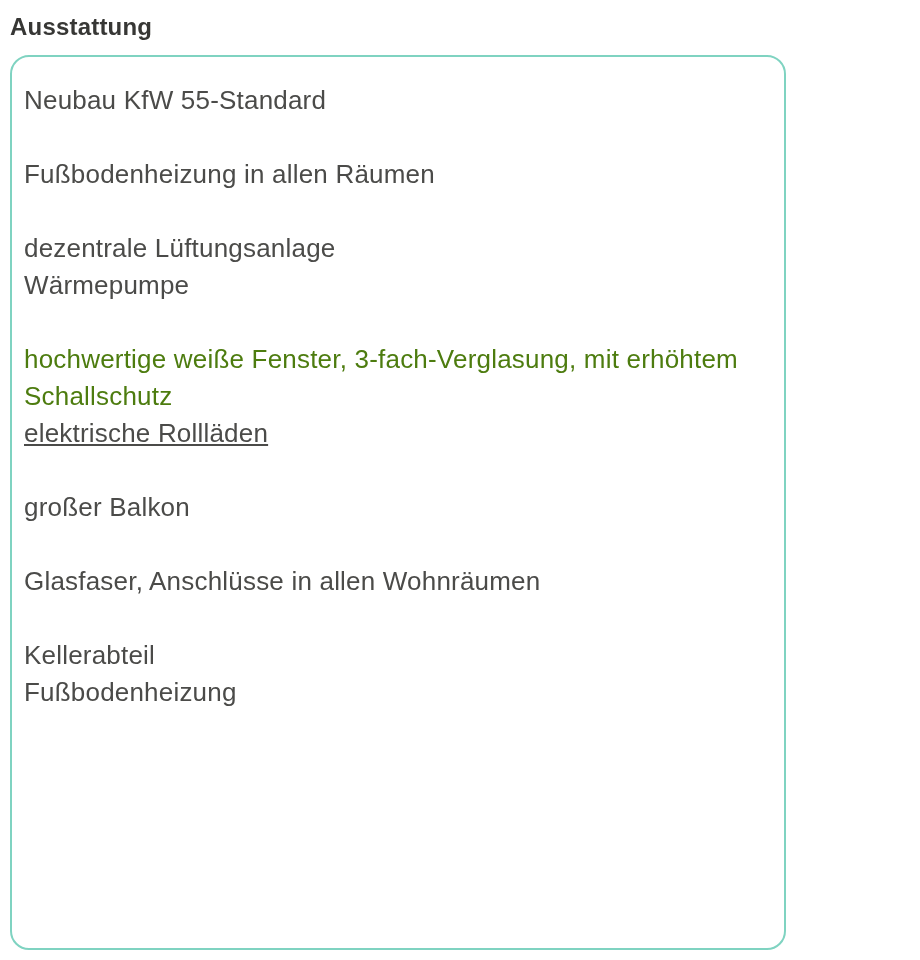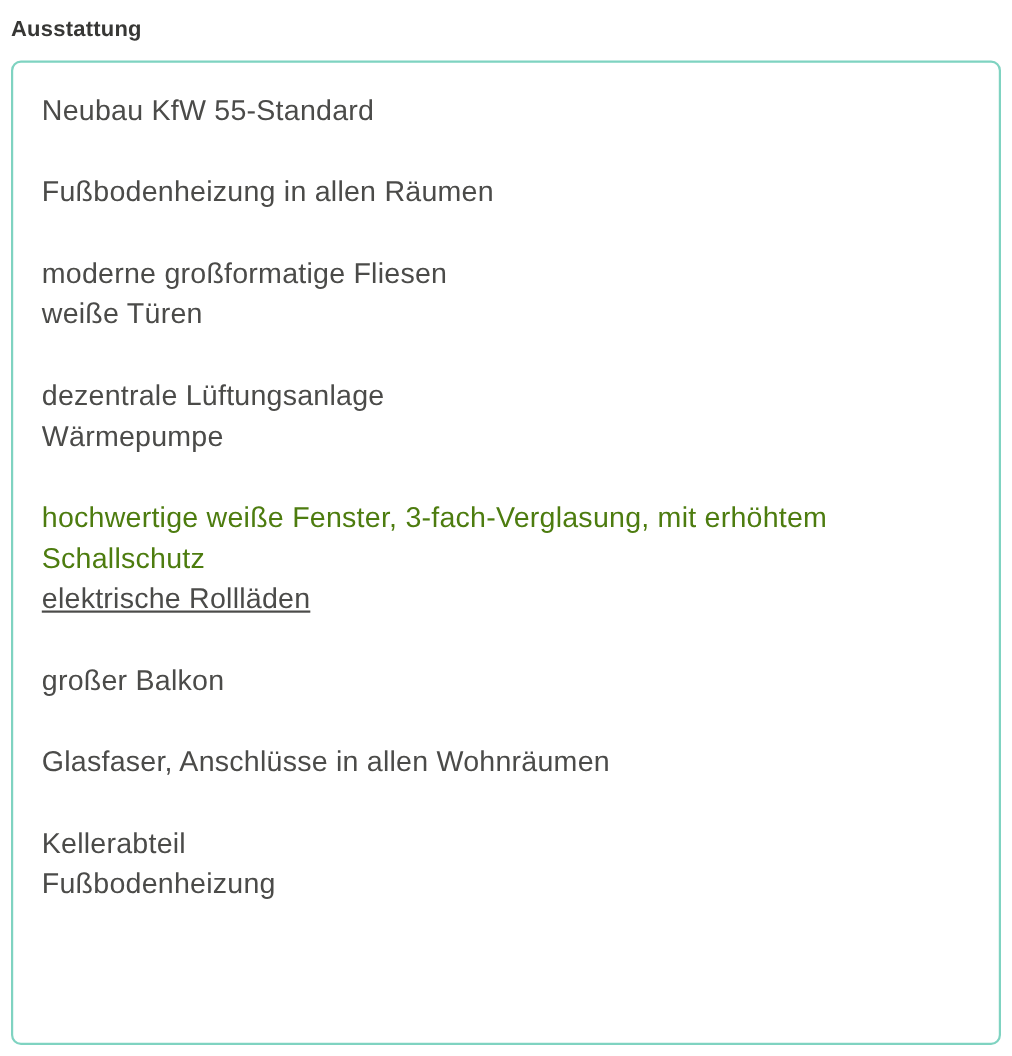--- a/index.html
+++ b/index.html
@@ -7,35 +7,35 @@
   html, body {
     width: 920px;
     height: 960px;
     background: #ffffff;
     font-family: "Liberation Sans", sans-serif;
     overflow: hidden;
   }
 
   .section-title {
     margin: 12px 0 0 10px;
-    font-size: 20px;
+    font-size: 24px;
     font-weight: 700;
     letter-spacing: 0.2px;
     color: #373735;
     line-height: 30px;
   }
 
   .features-box {
     margin: 13px 10px 0 10px;
-    width: 900px;
+    width: 776px;
     min-height: 895px;
     border: 2px solid #7fd3c1;
-    border-radius: 9px;
+    border-radius: 19px;
     background: #ffffff;
-    padding: 25px 26px 53px 26px;
+    padding: 25px 26px 53px 12px;
   }
 
   .feature-paragraph {
     margin-bottom: 37px;
   }
   .feature-paragraph:last-child {
     margin-bottom: 0;
   }
 
   .feature-line {
@@ -55,24 +55,20 @@
 
   <div class="features-box" style="border-color: rgb(127, 211, 193);">
 
   <div class="feature-paragraph">
         <div class="feature-line" style="color: rgb(75, 75, 73);">Neubau KfW 55-Standard</div>
       </div>
       <div class="feature-paragraph">
         <div class="feature-line" style="color: rgb(75, 75, 73);">Fußbodenheizung in allen Räumen</div>
       </div>
       <div class="feature-paragraph">
-        <div class="feature-line" style="color: rgb(75, 75, 73);">moderne großformatige Fliesen</div>
-        <div class="feature-line" style="color: rgb(75, 75, 73);">weiße Türen</div>
-      </div>
-      <div class="feature-paragraph">
         <div class="feature-line" style="color: rgb(75, 75, 73);">dezentrale Lüftungsanlage</div>
         <div class="feature-line" style="color: rgb(75, 75, 73);">Wärmepumpe</div>
       </div>
       <div class="feature-paragraph">
         <div class="feature-line" style="color: #4d7c0f;">hochwertige weiße Fenster, 3-fach-Verglasung, mit erhöhtem Schallschutz</div>
         <div class="feature-line" style="color: rgb(75, 75, 73); text-decoration: underline;">elektrische Rollläden</div>
       </div>
       <div class="feature-paragraph">
         <div class="feature-line" style="color: rgb(75, 75, 73);">großer Balkon</div>
       </div>

